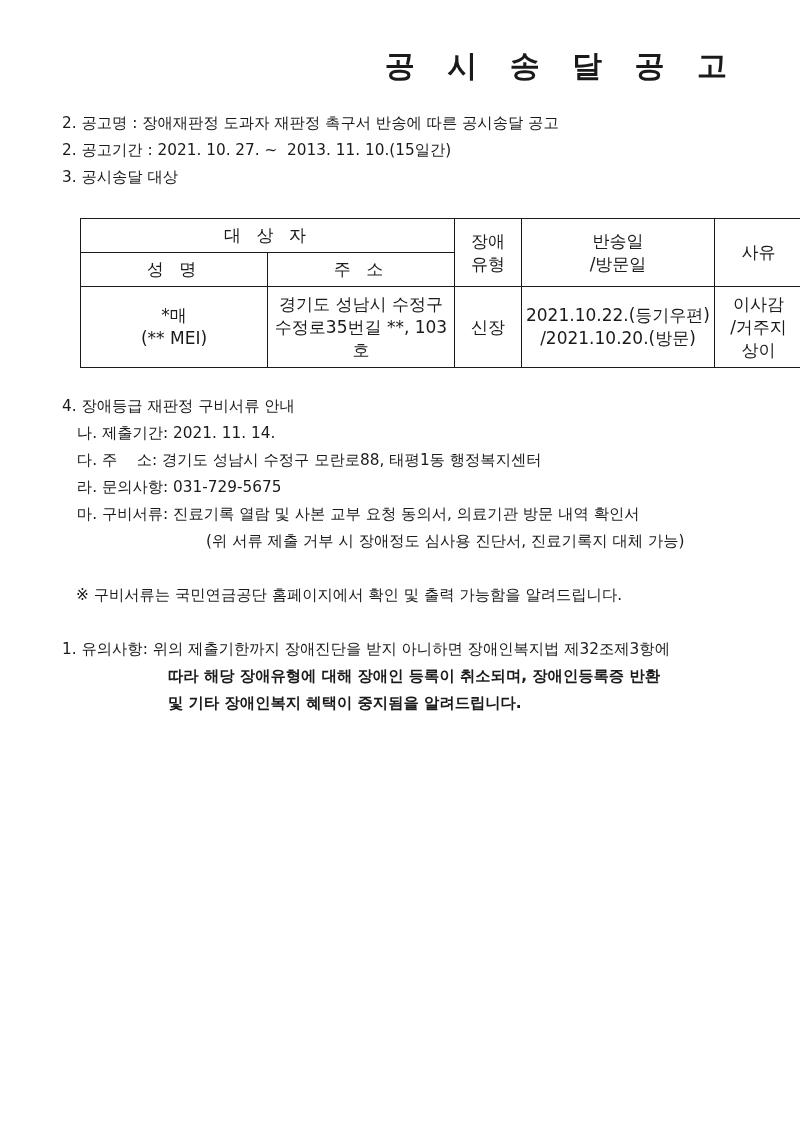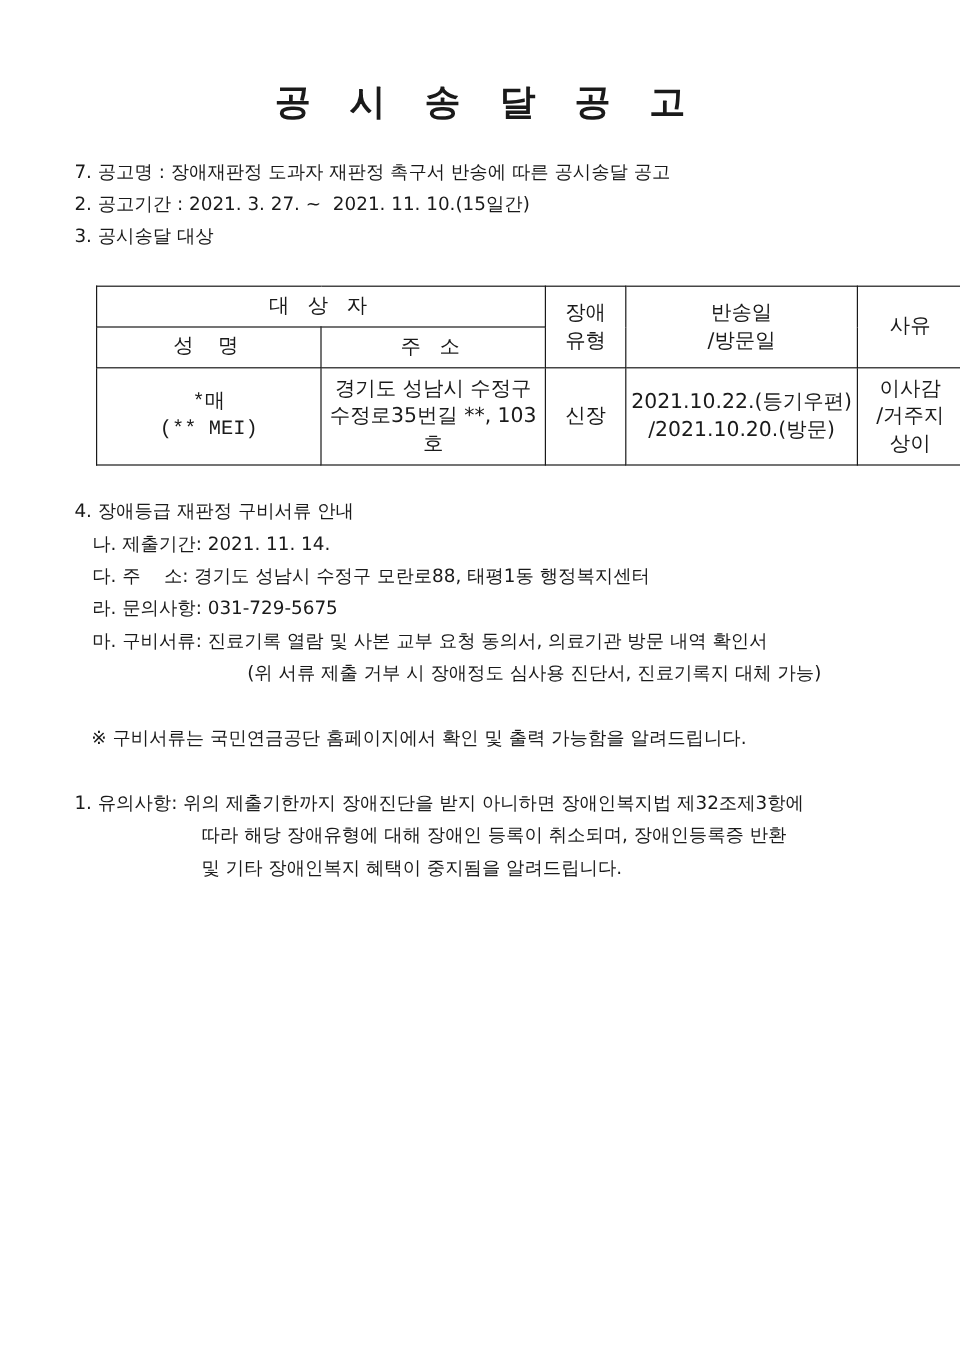--- a/index.html
+++ b/index.html
@@ -25,22 +25,22 @@
   .content {
     position: absolute;
     left: 62px;
     top: 0;
     width: 676px;
   }
 
   
   .doc-title {
     margin: 0;
-    padding-top: 68px;
-    text-align: center;
+    padding-top: 48px;
+    text-align: right;
     font-size: 30px;
     font-weight: 700;
     letter-spacing: 11px;
     text-indent: 11px;
     line-height: 1.2;
     white-space: pre;
   }
 
   
   .lead {
@@ -75,21 +75,21 @@
     line-height: 27px;
     white-space: pre;
   }
   .indent-mae { padding-left: 144px; }
   .note-line {
     font-size: 15.3px;
     line-height: 27px;
     white-space: pre;
     padding-left: 14px;
   }
-  .indent-5 { padding-left: 106px; }
+  .indent-5 { padding-left: 106px; font-weight: bold; }
   .gap-md { height: 25px; }
   .gap-lg { height: 27px; }
 
   
   .tbl-wrap {
     padding-top: 27px;
     padding-left: 18px;
   }
   table.subject-table {
     border-collapse: collapse;
@@ -102,39 +102,39 @@
     border: 1px solid #1a1a1a;
     text-align: center;
     vertical-align: middle;
     font-weight: 400;
     padding: 2px 3px;
     line-height: 23px;
     white-space: pre-line;
   }
   table.subject-table thead th { height: 29px; }
   table.subject-table tbody td { height: 76px; }
-  .col-name   { width: 70px; font-family: Liberation Mono, monospace; }
+  .col-name   { width: 70px; }
   .col-addr   { width: 238px; }
   .col-type   { width: 60px; }
   .col-date   { width: 186px; }
   .col-reason { width: 81px; }
   .sp-wide { letter-spacing: 5px; }
 </style>
 </head>
 <body>
 
 <div class="page">
   <div class="content">
 
     <h1 class="doc-title">공 시 송 달 공 고</h1>
 
 
     <div class="item-list">
-      <div class="item-line">7. 공고명 : 장애재판정 도과자 재판정 촉구서 반송에 따른 공시송달 공고</div>
-      <div class="item-line">2. 공고기간 : 2021. 3. 27. ~  2021. 11. 10.(15일간)</div>
+      <div class="item-line">2. 공고명 : 장애재판정 도과자 재판정 촉구서 반송에 따른 공시송달 공고</div>
+      <div class="item-line">2. 공고기간 : 2021. 10. 27. ~  2013. 11. 10.(15일간)</div>
       <div class="item-line">3. 공시송달 대상</div>
     </div>
 
     <div class="tbl-wrap">
       <table class="subject-table">
         <thead>
           <tr>
             <th colspan="2" class="sp-wide">대 상 자</th>
             <th rowspan="2" class="col-type">장애
 유형</th>

